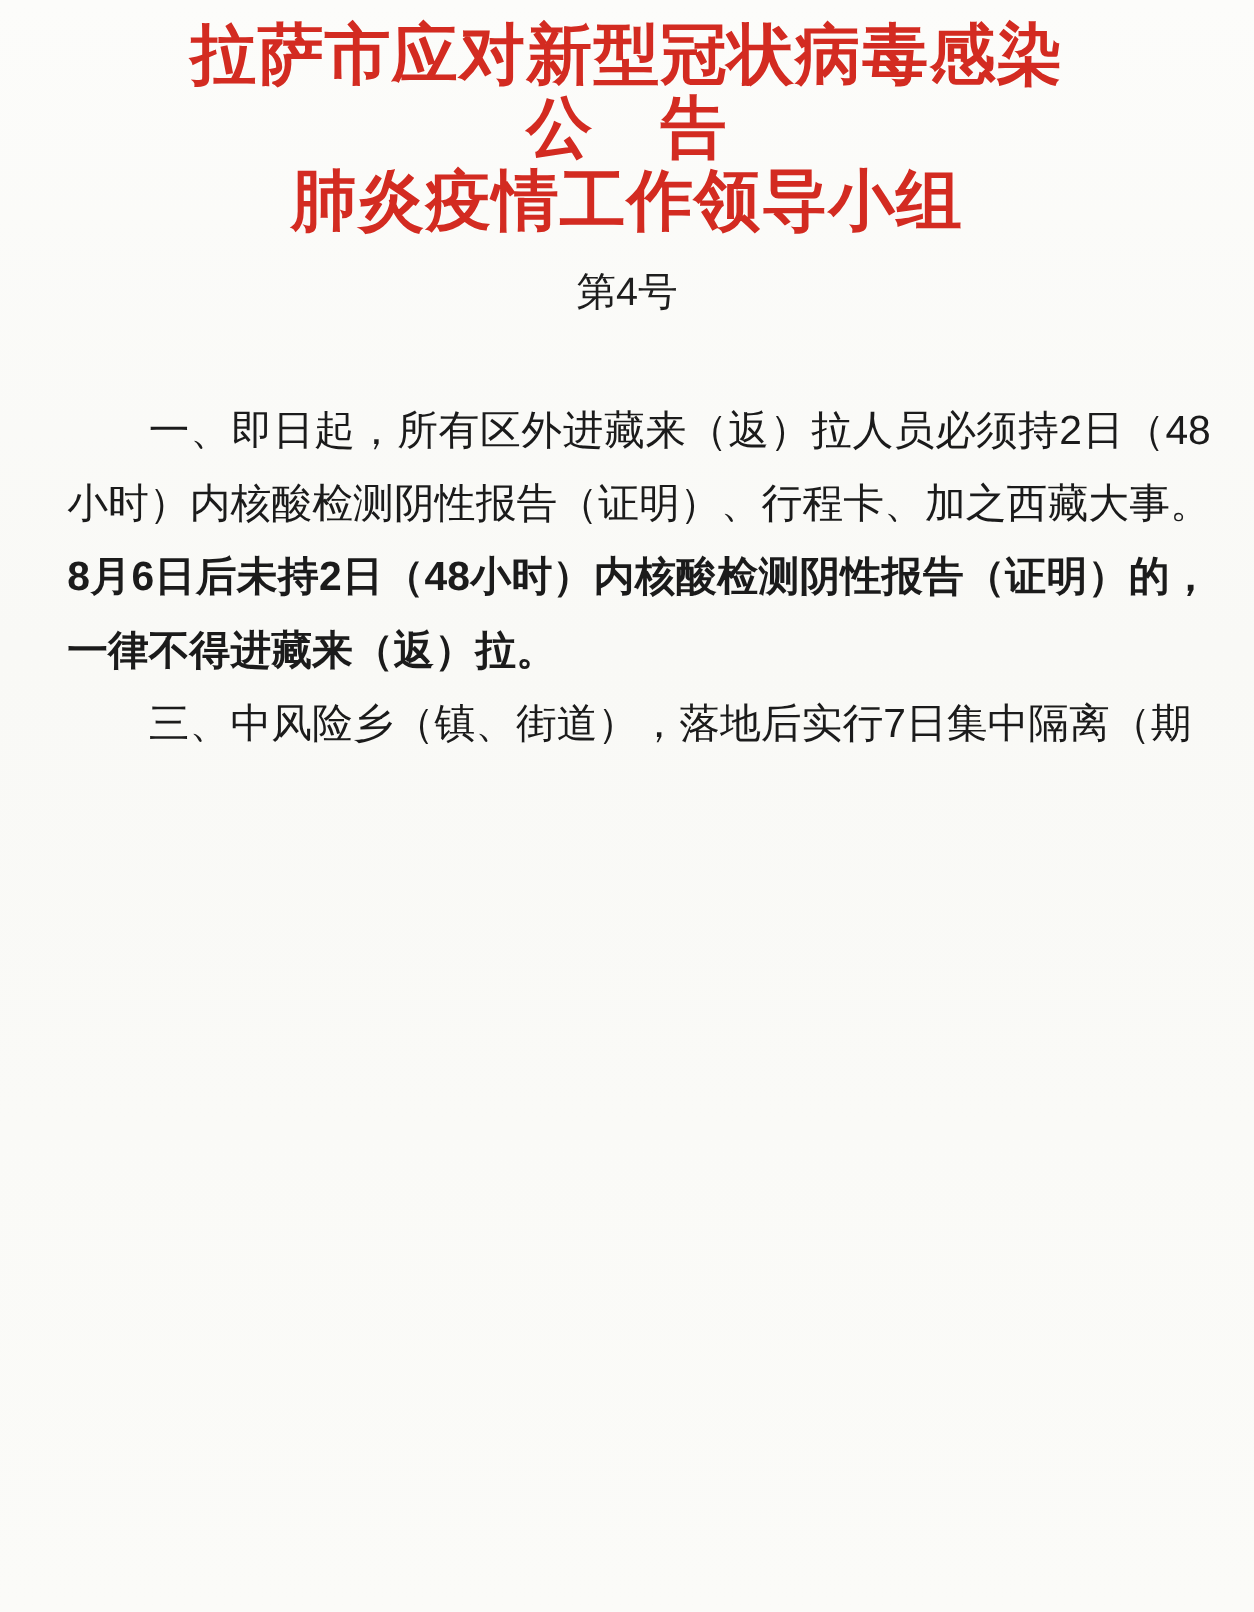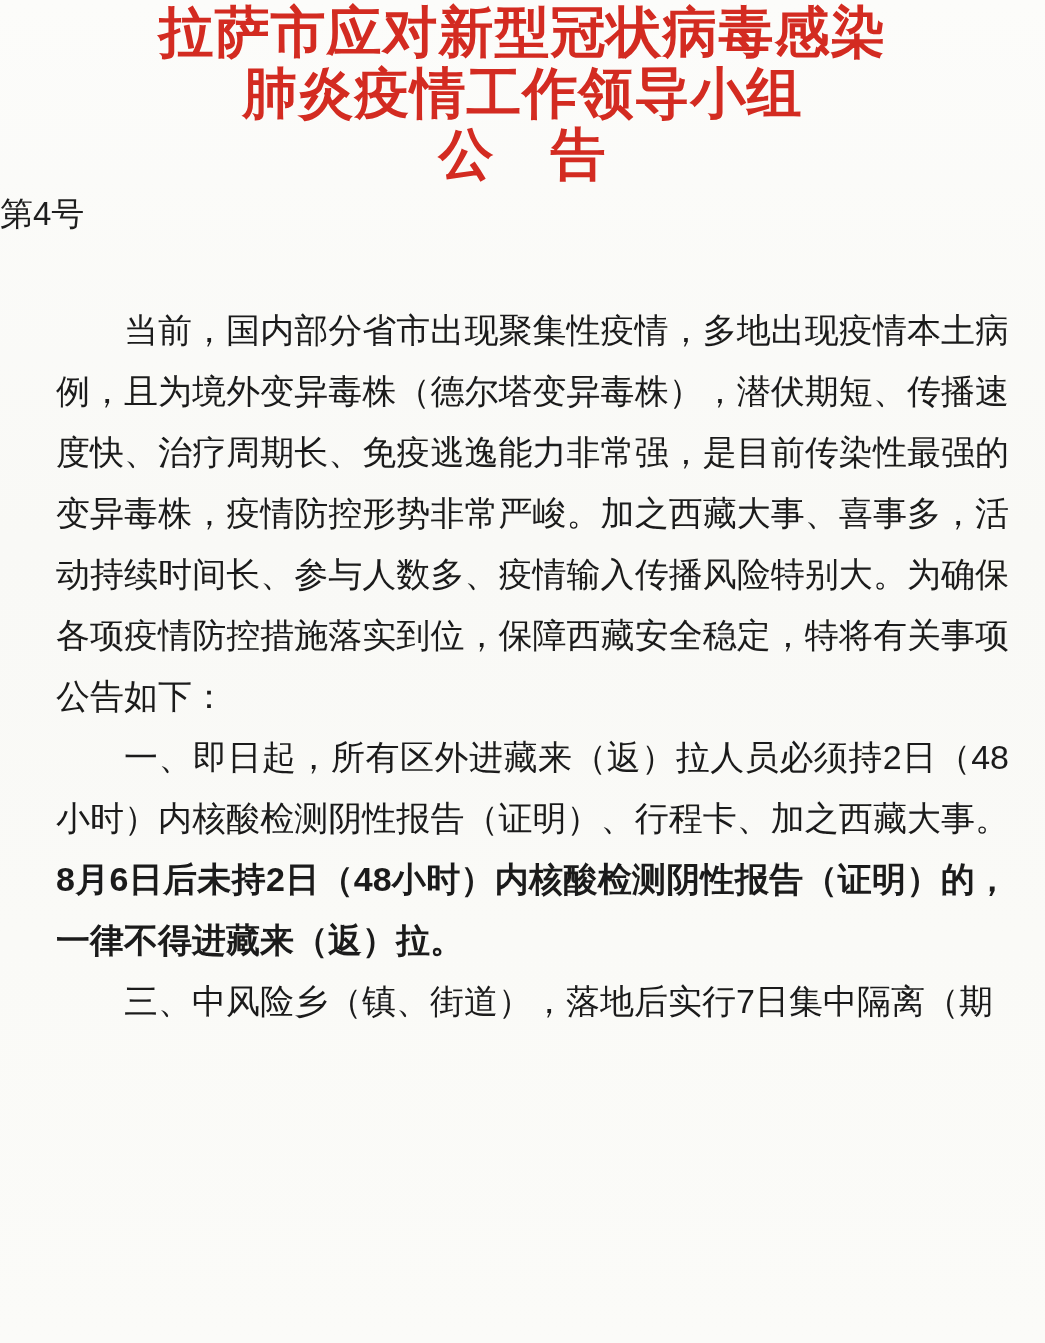--- a/index.html
+++ b/index.html
@@ -9,36 +9,37 @@
   }
   .page {
     position: relative;
     width: 1045px;
     height: 1343px;
     overflow: hidden;
     background: linear-gradient(180deg, #fcfcfa 0%, #f9f9f6 40%, #fbfbf8 100%);
     font-family: "Liberation Sans", "DejaVu Sans", sans-serif;
   }
   .title-block {
-    padding-top: 2px;
+    padding-top: 15px;
   }
   .title-line {
     text-align: center;
     color: #d32b21;
     font-size: 55px;
     line-height: 61px;
     font-weight: bold;
     letter-spacing: 1px;
     white-space: pre;
   }
   .doc-number {
+    text-align: center;
     color: #1e1e1e;
     font-size: 33px;
     line-height: 33px;
-    margin-top: 12px;
+    margin-top: 28px;
     font-weight: 400;
   }
   .body-text {
     margin: 70px 36px 0 56px;
     color: #1b1b1b;
     font-size: 34px;
     line-height: 61px;
     text-align: justify;
   }
   .para {
@@ -50,27 +51,26 @@
     font-weight: bold;
   }
 </style>
 </head>
 <body>
 
 <div class="page">
 
   <header class="title-block">
     <div class="title-line">拉萨市应对新型冠状病毒感染</div>
+    <div class="title-line">公　告</div>
     <div class="title-line">肺炎疫情工作领导小组</div>
-    <div class="title-line">公　告</div>
     <div class="doc-number">第4号</div>
   </header>
 
   <main class="body-text">
-    <p class="para"><span>当前，国内部分省市出现聚集性疫情，多地出现疫情本土病例，且为境外变异毒株（德尔塔变异毒株），潜伏期短、传播速度快、治疗周期长、免疫逃逸能力非常强，是目前传染性最强的变异毒株，疫情防控形势非常严峻。加之西藏大事、喜事多，活动持续时间长、参与人数多、疫情输入传播风险特别大。为确保各项疫情防控措施落实到位，保障西藏安全稳定，特将有关事项公告如下：</span></p>
 
     <p class="para"><span>一、即日起，所有区外进藏来（返）拉人员必须持2日（48小时）内核酸检测阴性报告（证明）、行程卡、加之西藏大事。</span><span class="bold">8月6日后未持2日（48小时）内核酸检测阴性报告（证明）的，一律不得进藏来（返）拉。</span></p>
 
 
     <p class="para"><span>三、中风险乡（镇、街道），落地后实行7日集中隔离（期</span></p>
   </main>
 
 </div>
 
 </body></html>

